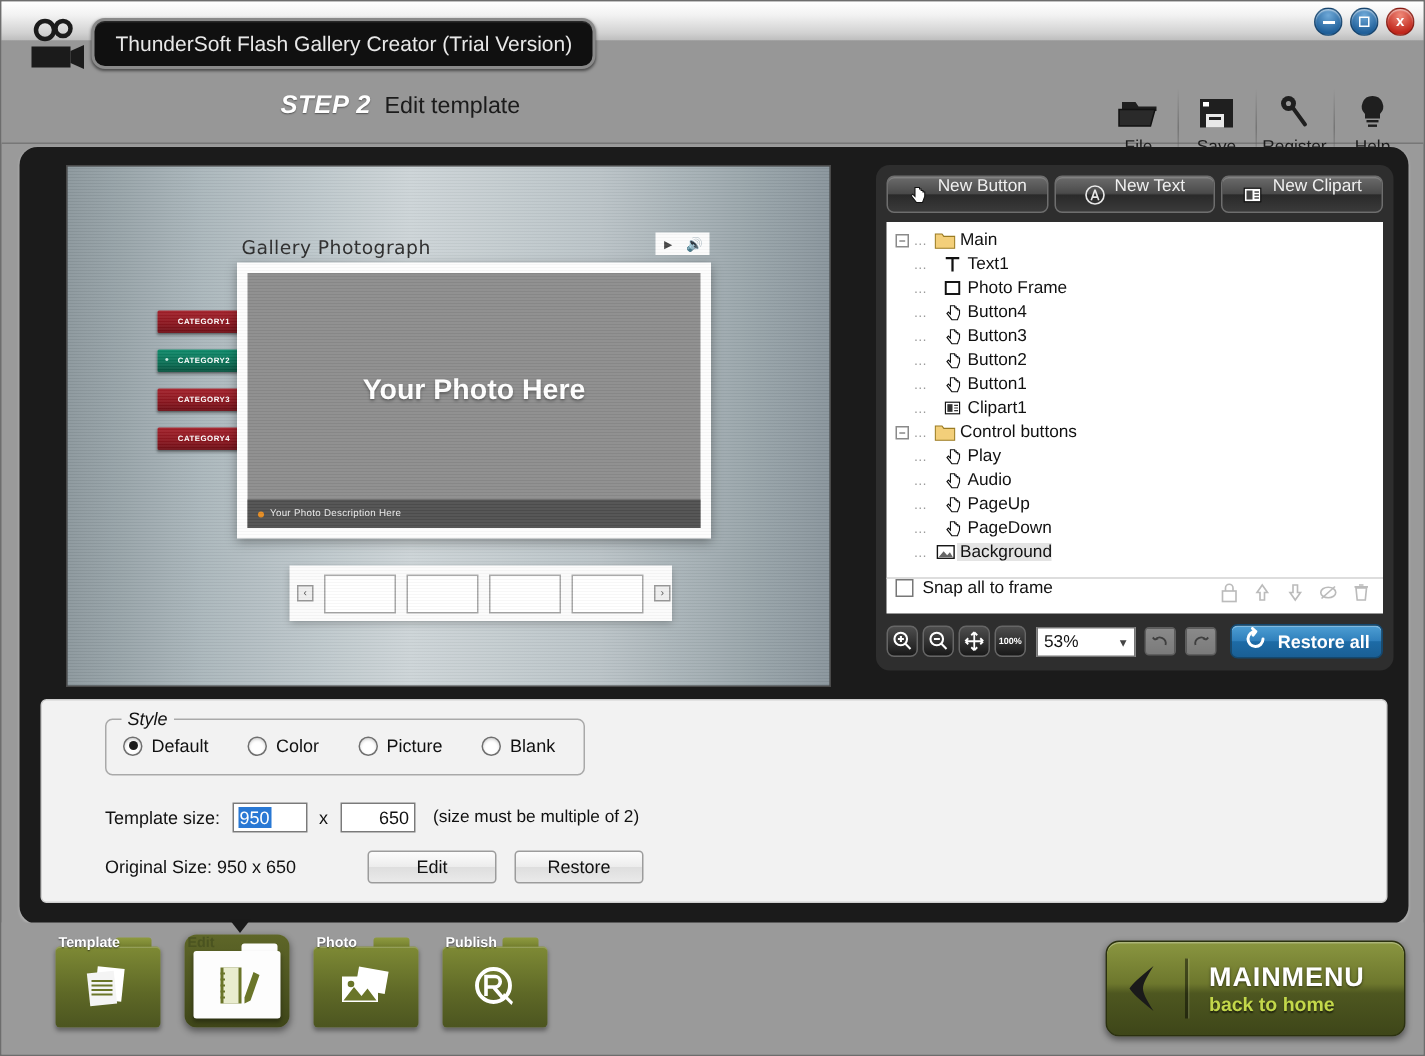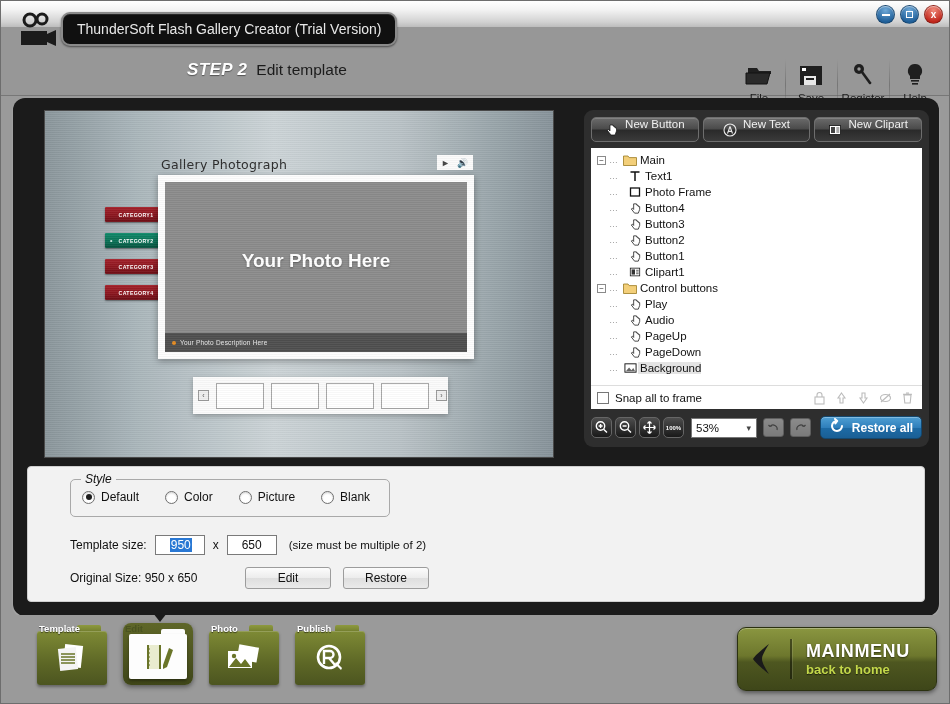--- a/index.html
+++ b/index.html
@@ -191,21 +191,21 @@
     font-size:8px; line-height:7px; text-align:center; color:#333;
     margin-right:3px; flex:0 0 auto; cursor:pointer;
   }
   .dots { width:13px; flex:0 0 auto; color:#9a9a9a; font-size:9px; letter-spacing:1px;
           overflow:hidden; }
   .ticon { width:16px; flex:0 0 auto; display:flex; align-items:center; justify-content:center; }
   .tlabel { padding-left:2px; }
   .tlabel.sel { background:#e4e4e4; }
 
   #snaprow {
-    height:24px; display:flex; align-items:center; gap:6px;
+    height:24px; display:flex; gap:6px;
     background:#fff; padding:0 6px; border-top:1px solid #ddd;
   }
   #snapcheck { width:12px; height:12px; border:1px solid #777; background:#fff; flex:0 0 auto; cursor:pointer; }
   #snaplabel { font-size:11.5px; color:#111; }
   #snapicons { margin-left:auto; display:flex; gap:5px; opacity:.33; }
   .sqbtn { width:17px; height:17px; display:flex; align-items:center; justify-content:center; }
 
   #zoomrow {
     height:27px; margin-top:5px; display:flex; align-items:center; gap:3px;
   }
@@ -261,21 +261,21 @@
     display:flex; align-items:center; justify-content:center;
     box-shadow:inset 0 1px 2px rgba(0,0,0,.18);
   }
   .rdot.on::after { content:""; width:6px; height:6px; border-radius:50%; background:#1d1d1d; }
   .rlabel { font-size:12px; color:#111; }
 
   #sizerow { position:absolute; left:42px; top:68px; display:flex; align-items:center; gap:8px; }
   #sizerow .lbl { font-size:12px; color:#111; }
   .numinput {
     width:50px; height:20px; border:1px solid #7a7a7a; background:#fff;
-    font-size:12px; color:#111; display:flex; align-items:center; padding:0 14px;
+    font-size:12px; color:#111; display:flex; align-items:center; padding:0 3px;
   }
   .numinput.sel { justify-content:flex-start; }
   .numinput.sel span { background:#2978d4; color:#fff; padding:0 1px; }
   .numinput.right { justify-content:flex-end; }
   #hint { font-size:11.5px; color:#111; margin-left:4px; }
 
   #origrow { position:absolute; left:42px; top:100px; display:flex; align-items:center; gap:0; }
   #origtext { font-size:12px; color:#111; width:175px; }
   .gbtn {
     width:86px; height:22px; margin-right:12px;

